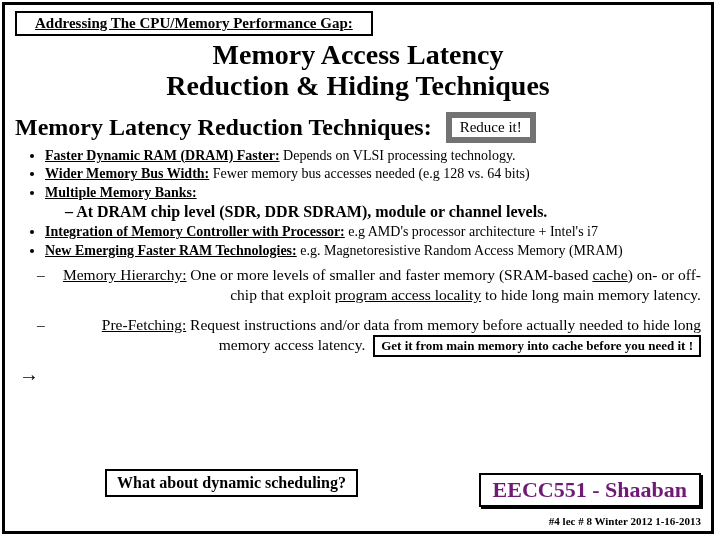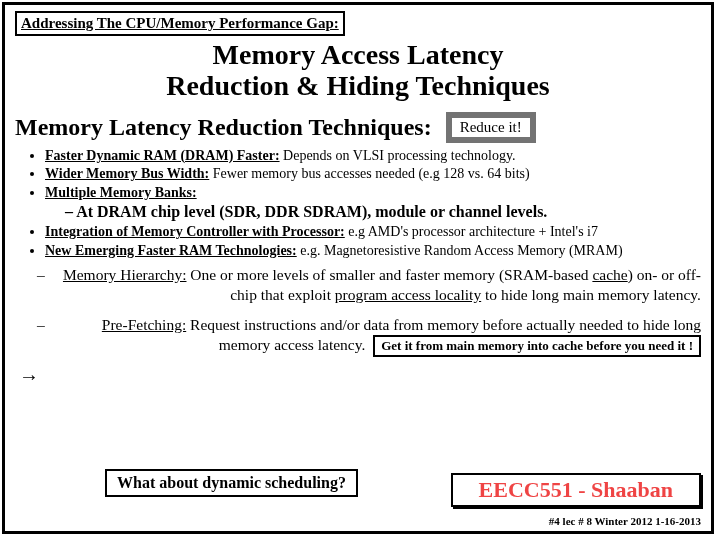--- a/index.html
+++ b/index.html
@@ -17,21 +17,21 @@
     border: 3px solid #000;
     width: 712px;
     height: 532px;
     margin: 2px;
     position: relative;
     padding: 6px 10px 0 10px;
   }
   .topbox {
     border: 2px solid #000;
     display: inline-block;
-    padding: 2px 4px;
+    padding: 2px 18px;
     font-size: 15px;
     font-weight: bold;
     text-decoration: underline;
     margin: 0 0 2px 0;
   }
   .title {
     text-align: center;
     font-size: 28px;
     font-weight: bold;
     line-height: 1.1;
@@ -103,24 +103,24 @@
     font-size: 16px;
     font-weight: bold;
   }
   .course {
     position: absolute;
     right: 10px;
     bottom: 24px;
     border: 2px solid #000;
     box-shadow: 2px 2px 0 #000;
     background: #fff;
-    padding: 2px 26px;
+    padding: 2px 12px;
     font-size: 22px;
     font-weight: bold;
-    color: #ef4444;
+    color: #701a75;
   }
   .foot {
     position: absolute;
     right: 10px;
     bottom: 4px;
     font-size: 11px;
     font-weight: bold;
   }
 </style>
 </head>

